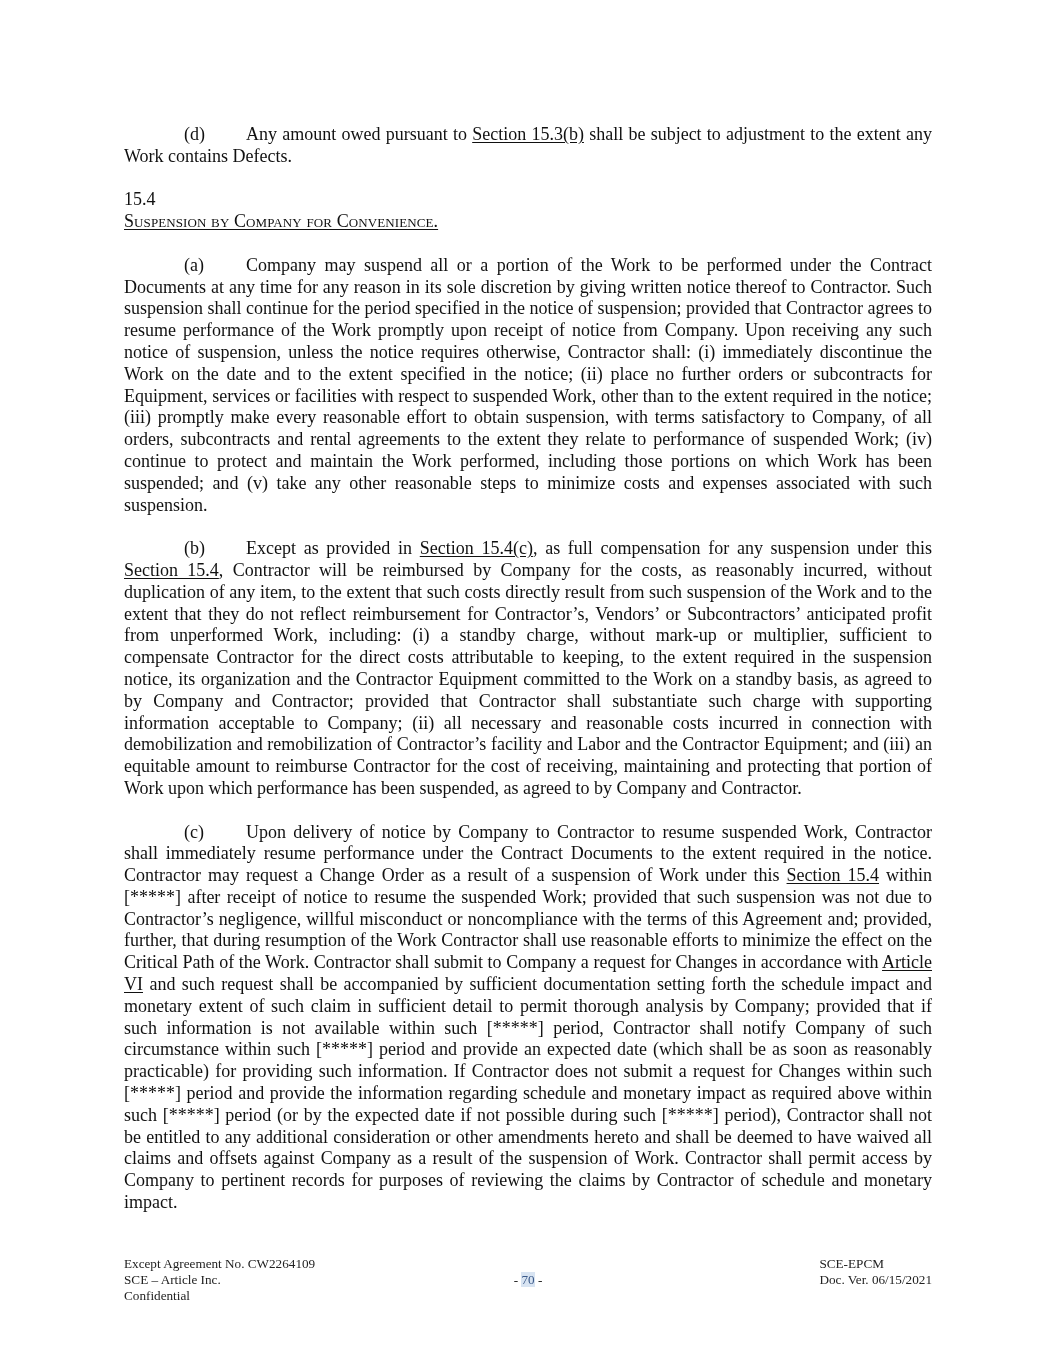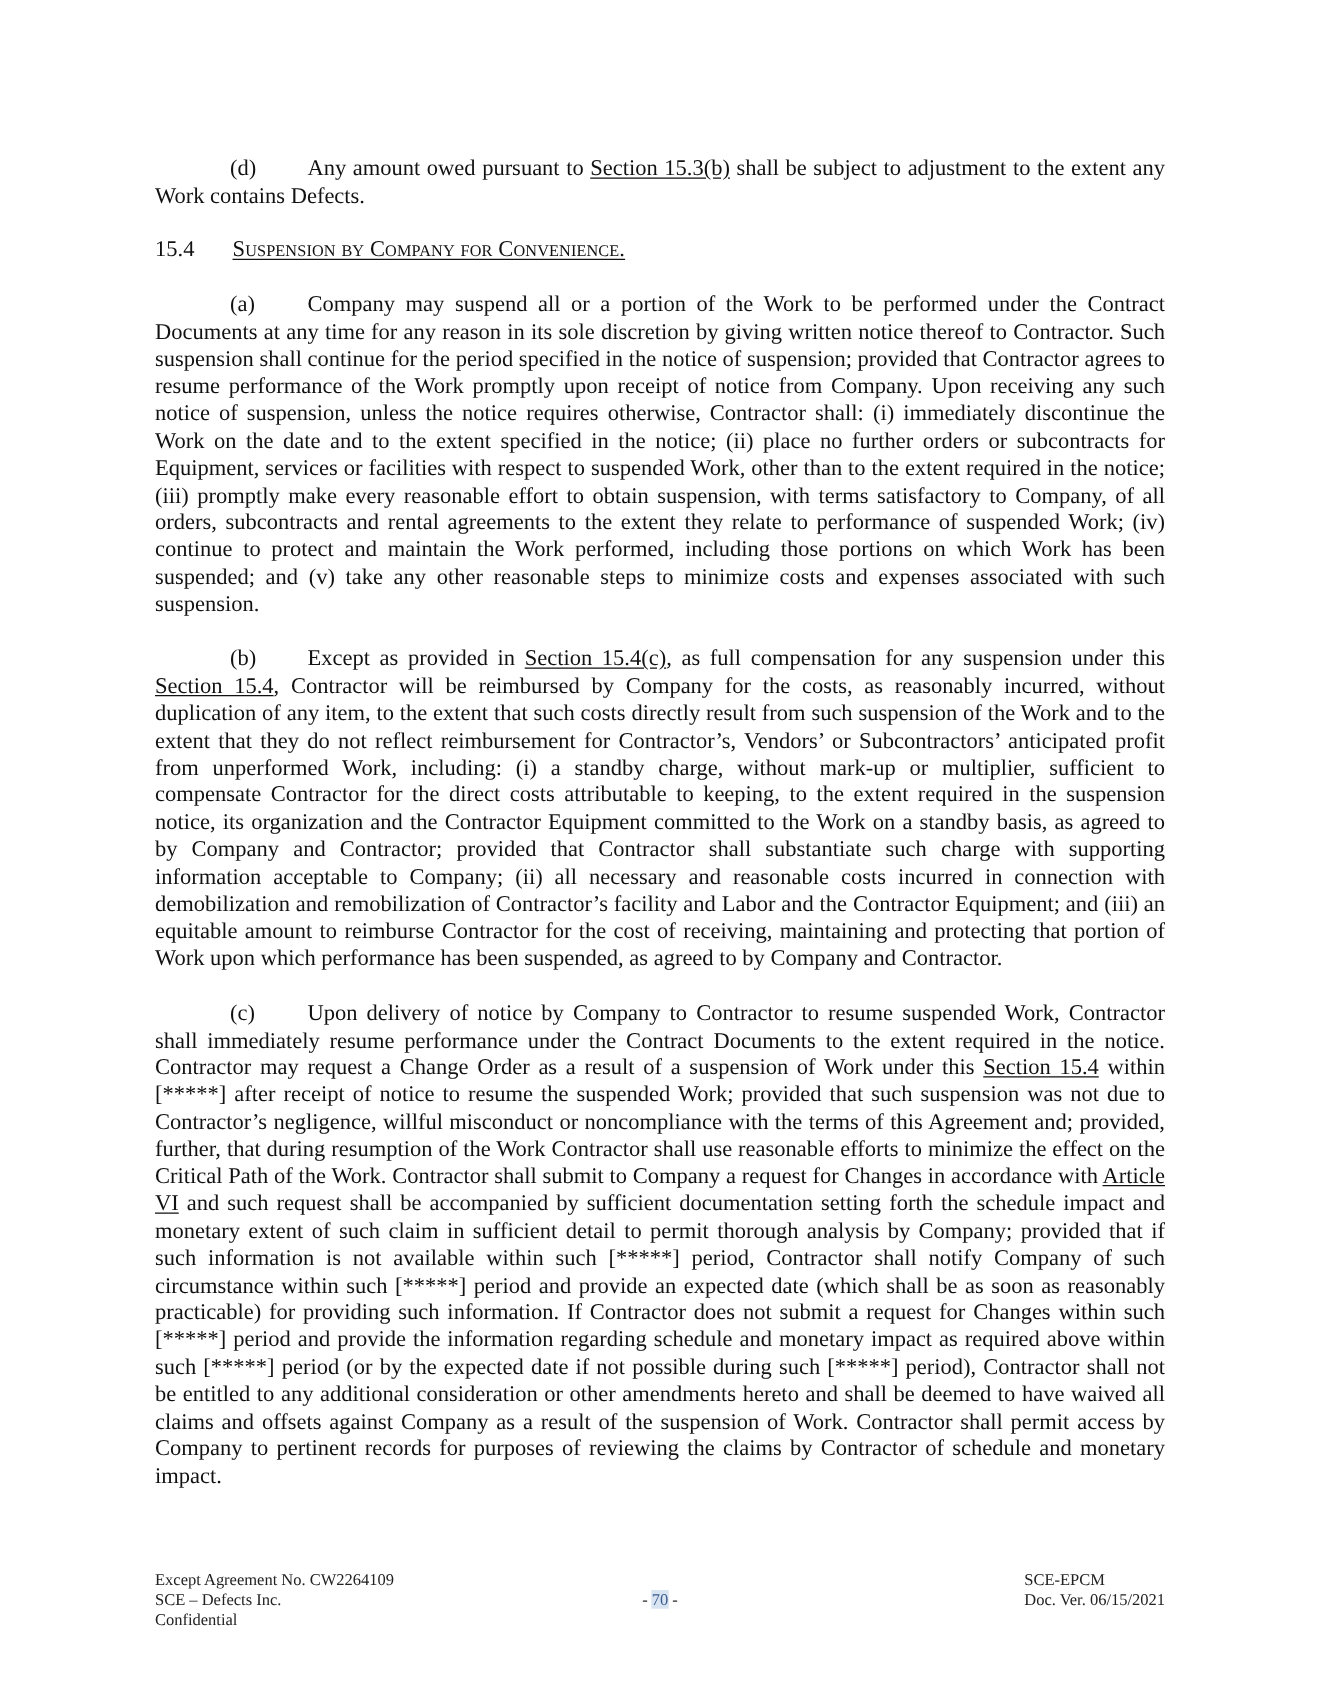--- a/index.html
+++ b/index.html
@@ -26,20 +26,21 @@
   .para {
     text-align: justify;
     margin: 0 0 21.8px 0;
   }
   .indent { display: inline-block; width: 60px; }
   .label { display: inline-block; width: 62px; }
   .u { text-decoration: underline; text-underline-offset: 2px; }
   .heading {
     margin: 0 0 21.8px 0;
     display: flex;
+    flex-direction: column;
   }
   .heading .num { width: 62px; display: inline-block; }
   .heading .title {
     text-decoration: underline;
     text-underline-offset: 2px;
     font-variant: small-caps;
     letter-spacing: 0.1px;
   }
   .footer {
     position: absolute;
@@ -79,21 +80,21 @@
 
   <p class="para">
     <span class="indent"></span><span class="label">(c)</span><span>Upon delivery of notice by Company to Contractor to resume suspended Work, Contractor shall immediately resume performance under the Contract Documents to the extent required in the notice. Contractor may request a Change Order as a result of a suspension of Work under this </span><span class="u">Section 15.4</span><span> within [*****] after receipt of notice to resume the suspended Work; provided that such suspension was not due to Contractor’s negligence, willful misconduct or noncompliance with the terms of this Agreement and; provided, further, that during resumption of the Work Contractor shall use reasonable efforts to minimize the effect on the Critical Path of the Work.  Contractor shall submit to Company a request for Changes in accordance with </span><span class="u">Article VI</span><span> and such request shall be accompanied by sufficient documentation setting forth the schedule impact and monetary extent of such claim in sufficient detail to permit thorough analysis by Company; provided that if such information is not available within such [*****] period, Contractor shall notify Company of such circumstance within such [*****] period and provide an expected date (which shall be as soon as reasonably practicable) for providing such information.  If Contractor does not submit a request for Changes within such [*****] period and provide the information regarding schedule and monetary impact as required above within such [*****] period (or by the expected date if not possible during such [*****] period), Contractor shall not be entitled to any additional consideration or other amendments hereto and shall be deemed to have waived all claims and offsets against Company as a result of the suspension of Work.  Contractor shall permit access by Company to pertinent records for purposes of reviewing the claims by Contractor of schedule and monetary impact.</span>
   </p>
 
 </div>
 
 <div class="footer">
   <div class="left">
     <div>Except Agreement No. CW2264109</div>
-    <div>SCE – Defects Inc.</div>
+    <div>SCE – Article Inc.</div>
     <div>Confidential</div>
   </div>
   <div class="center">
     <span>- </span><span class="pg-num">70</span><span> -</span>
   </div>
   <div class="right">
     <div>SCE-EPCM</div>
     <div>Doc. Ver. 06/15/2021</div>
   </div>
 </div>

